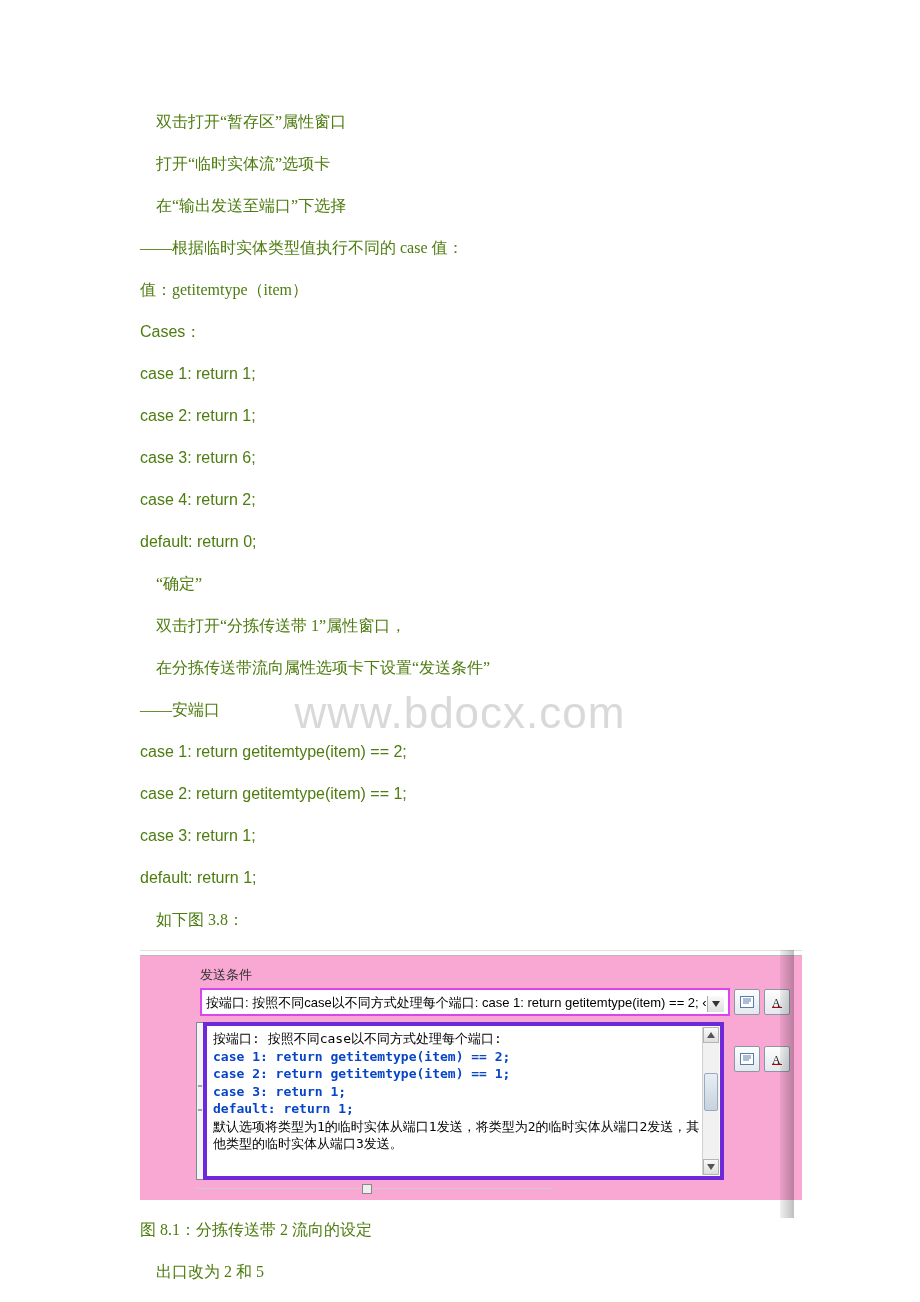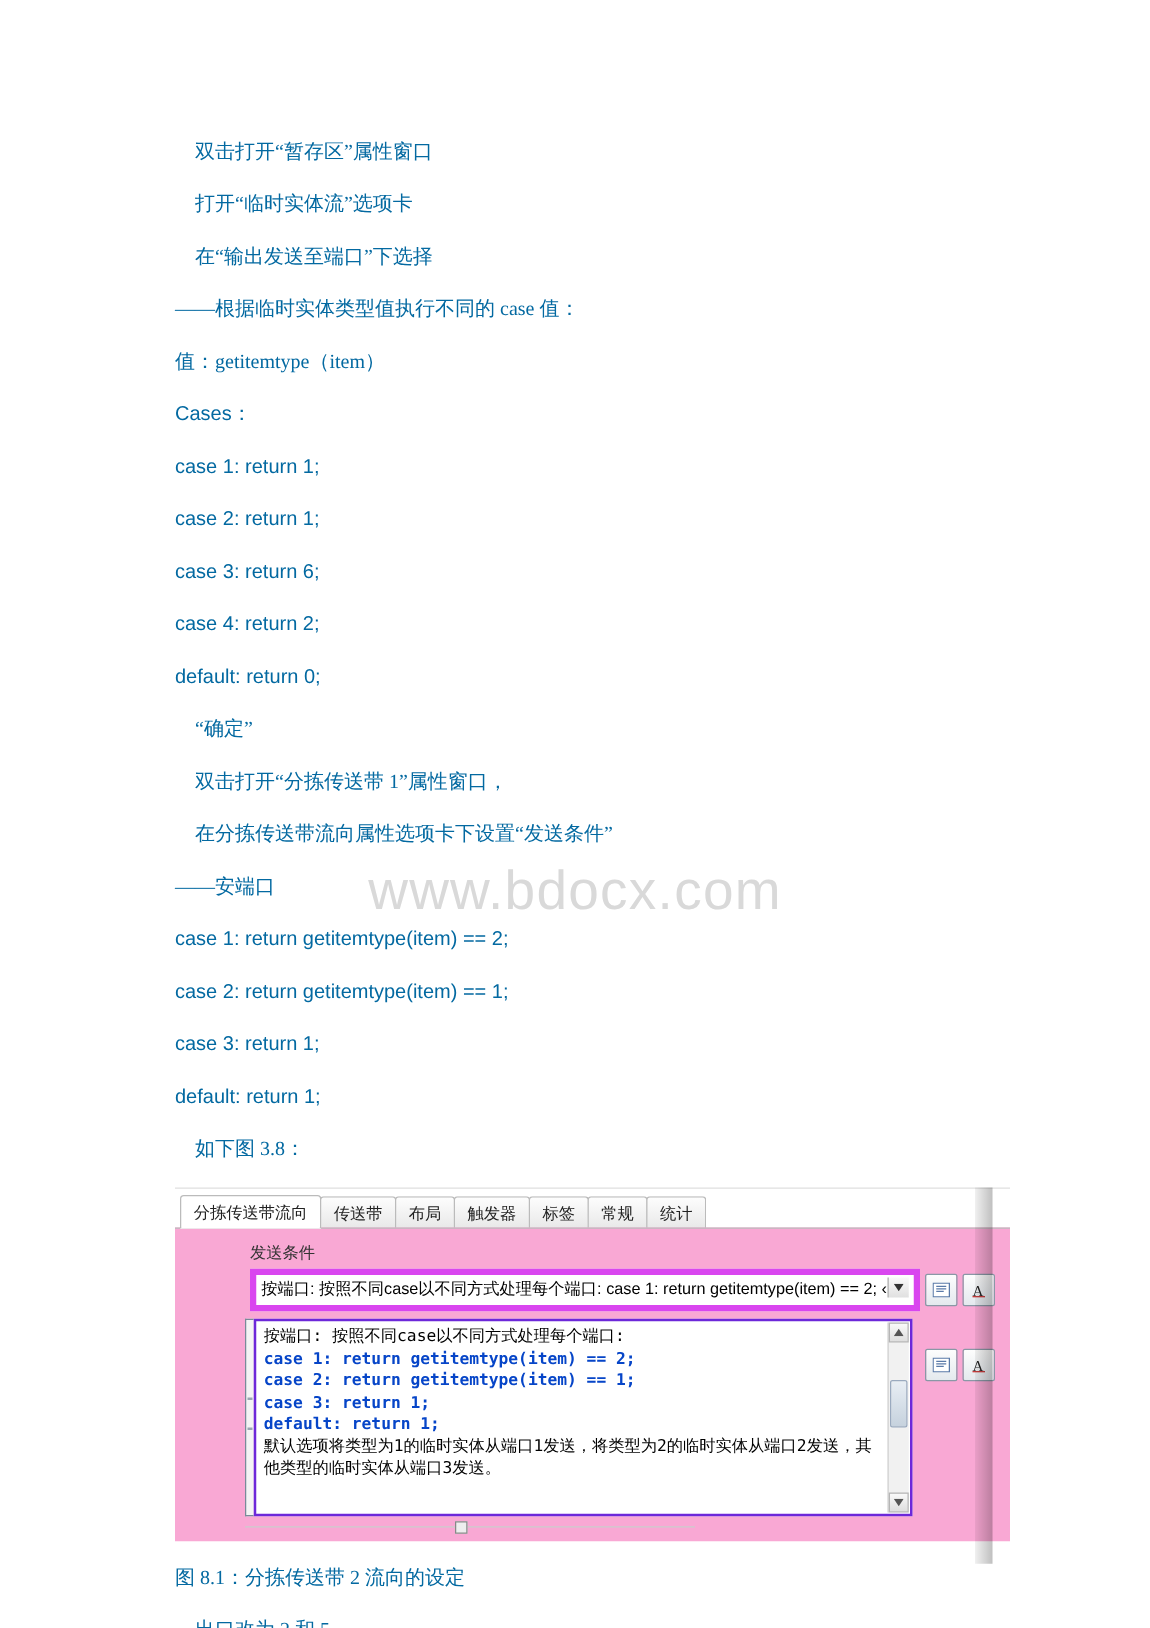--- a/index.html
+++ b/index.html
@@ -8,21 +8,21 @@
     background: #ffffff;
     font-family: "SimSun", "宋体", serif;
     width: 920px;
   }
   .page {
     padding: 110px 140px 50px 140px;
     box-sizing: border-box;
   }
   .para {
     font-size: 16px;
-    color: #0369a1;
+    color: #4d7c0f;
     line-height: 1.5;
     margin: 0 0 18px 0;
     font-family: "SimSun", "宋体", serif;
   }
   .latin {
     font-family: Liberation Sans, sans-serif;
   }
   .mixed {
     font-family: "Times New Roman", "SimSun", serif;
   }
@@ -89,26 +89,26 @@
     color: #333;
     margin: 0 0 4px 48px;
   }
   .dropdown-row {
     display: flex;
     align-items: center;
     margin: 0 0 6px 48px;
   }
   .dropdown {
     flex: 1;
-    border: 5px solid #d946ef;
+    border: 2px solid #d946ef;
     background: #fff;
     font-size: 13px;
     padding: 2px 4px;
     display: flex;
-    align-items: flex-start;
+    align-items: flex-end;
     justify-content: space-between;
     height: 20px;
     box-sizing: content-box;
   }
   .dd-text {
     white-space: nowrap;
     overflow: hidden;
     font-family: "Microsoft YaHei", "SimSun", sans-serif;
   }
   .dd-arrow {
@@ -152,21 +152,21 @@
     height:2px;
     background:#9aa6b2;
   }
   .left-handle::before { top:40%; }
   .left-handle::after { top:55%; }
   .codebox-wrap {
     flex:1;
     position:relative;
   }
   .codebox {
-    border: 2px solid #6d28d9;
+    border: 4px solid #6d28d9;
     background: #fff;
     font-size: 13px;
     font-family: "Microsoft YaHei", "Consolas", "SimSun", monospace;
     padding: 4px 6px;
     height: 158px;
     box-sizing: border-box;
     overflow: hidden;
     position: relative;
     color:#000;
   }
@@ -266,29 +266,20 @@
     </div>
 
     <p class="para latin">case 1: return getitemtype(item) == 2;</p>
     <p class="para latin">case 2: return getitemtype(item) == 1;</p>
     <p class="para latin">case 3: return 1;</p>
     <p class="para latin">default: return 1;</p>
     <p class="para mixed">　如下图 3.8：</p>
 
     <div class="figure-outer">
       <div class="figure figure-main">
-        <div class="tabs">
-          <div class="tab active">分拣传送带流向</div>
-          <div class="tab">传送带</div>
-          <div class="tab">布局</div>
-          <div class="tab">触发器</div>
-          <div class="tab">标签</div>
-          <div class="tab">常规</div>
-          <div class="tab">统计</div>
-        </div>
         <div class="tab-body">
           <div class="section-label">发送条件</div>
 
           <div class="dropdown-row">
             <div class="dropdown">
               <span class="dd-text">按端口: 按照不同case以不同方式处理每个端口:  case 1: return getitemtype(item) == 2;  ‹ </span>
               <span class="dd-arrow">
                 <svg width="8" height="6" viewBox="0 0 8 6">
                     <path d="M0 0 L8 0 L4 6 Z" fill="#333"></path>
                   </svg>

